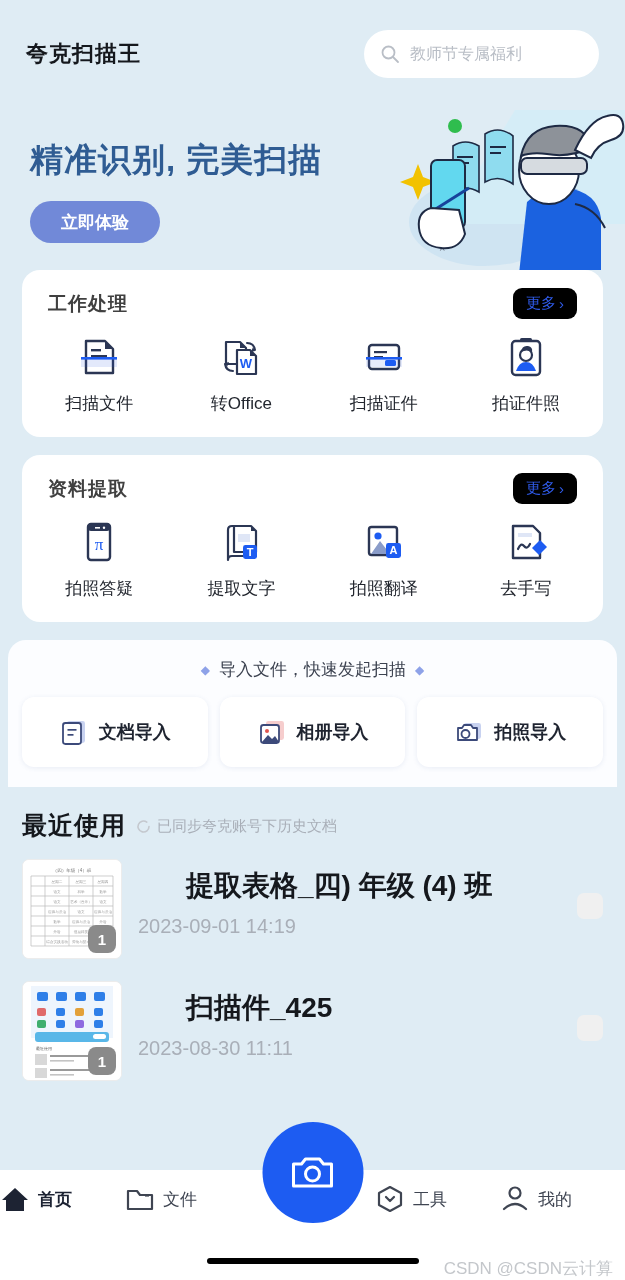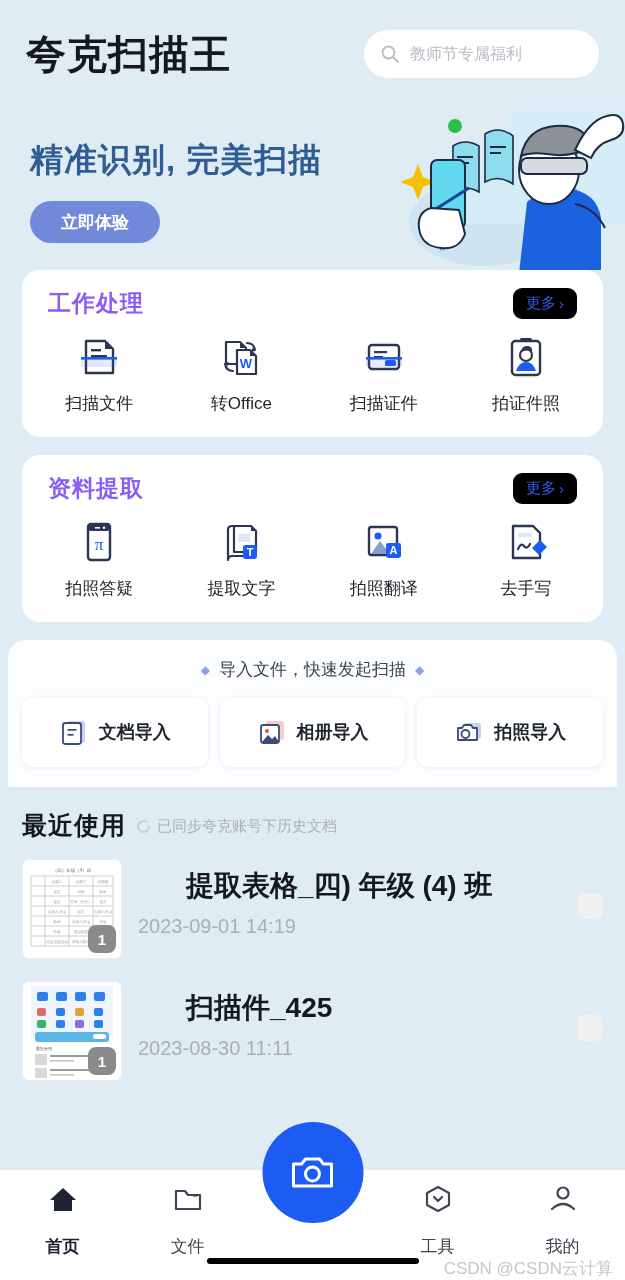--- a/index.html
+++ b/index.html
@@ -13,21 +13,21 @@
   }
   
   .header {
     height:108px;
     display:flex;
     align-items:center;
     padding:0 26px;
     gap:14px;
   }
   .app-title {
-    font-size:40px;
+    font-size:22px;
     font-weight:bold;
     letter-spacing:1px;
     color:#15181d;
     white-space:nowrap;
   }
   .search-box {
     margin-left:auto;
     width:235px;
     height:48px;
     background:#fff;
@@ -77,23 +77,23 @@
     margin:0 22px 18px 22px;
     padding:18px 6px 22px 6px;
   }
   .card-head {
     display:flex;
     align-items:center;
     padding:0 20px;
     margin-bottom:4px;
   }
   .card-title {
-    font-size:23px;
+    font-size:19px;
     font-weight:bold;
-    color:#8b5cf6;
+    color:#404040;
     letter-spacing:1px;
   }
   .more-btn {
     margin-left:auto;
     background:#000000;
     color:#2f5bea;
     font-size:15px;
     padding:6px 13px;
     border-radius:9px;
     display:flex;
@@ -200,23 +200,23 @@
     left:0; bottom:0;
     width:625px; height:110px;
     background:#fff;
     display:flex;
     align-items:flex-start;
     padding-top:14px;
   }
   .nav-item {
     flex:1;
     display:flex;
-    flex-direction:column;
-    align-items:center;
-    gap:21px;
+    flex-direction:row;
+    align-items:center;
+    gap:8px;
   }
   .nav-label { font-size:17px; color:#3f4552; }
   .nav-item.active .nav-label { color:#1d2333; font-weight:bold; }
   .fab {
     position:absolute;
     left:50%; top:-48px;
     transform:translateX(-50%);
     width:101px; height:101px;
     border-radius:50%;
     background:#1d5cf2;

